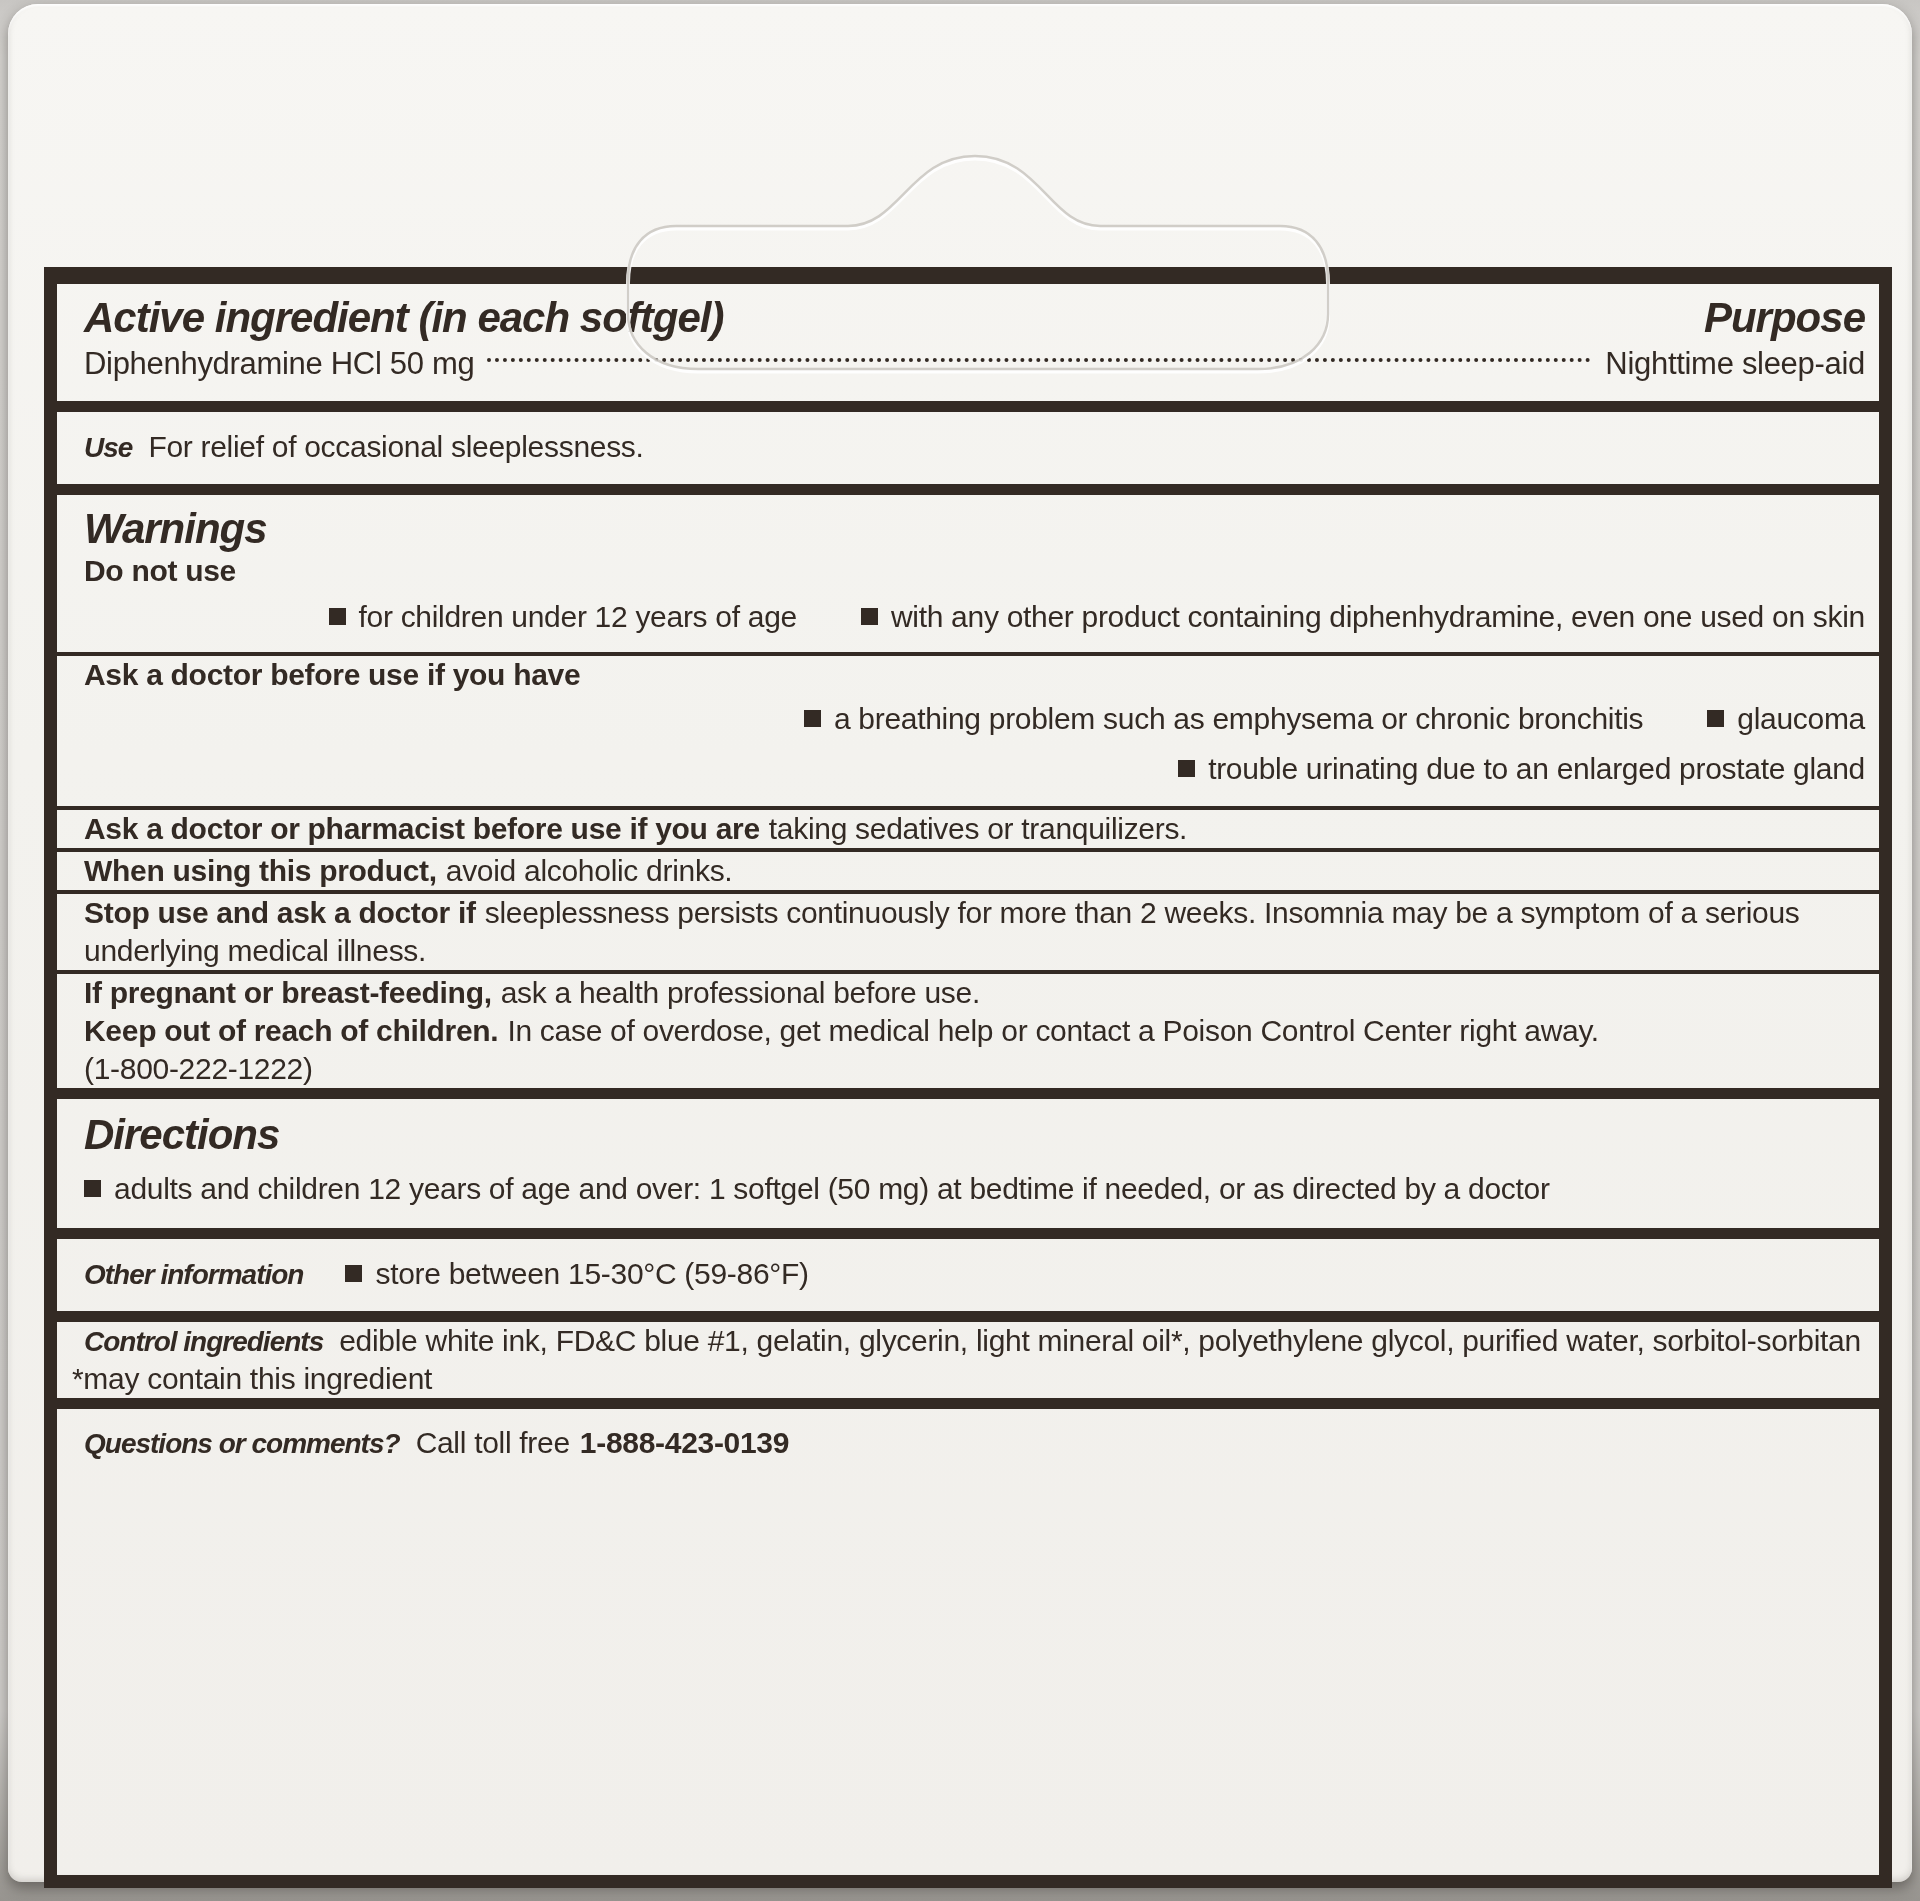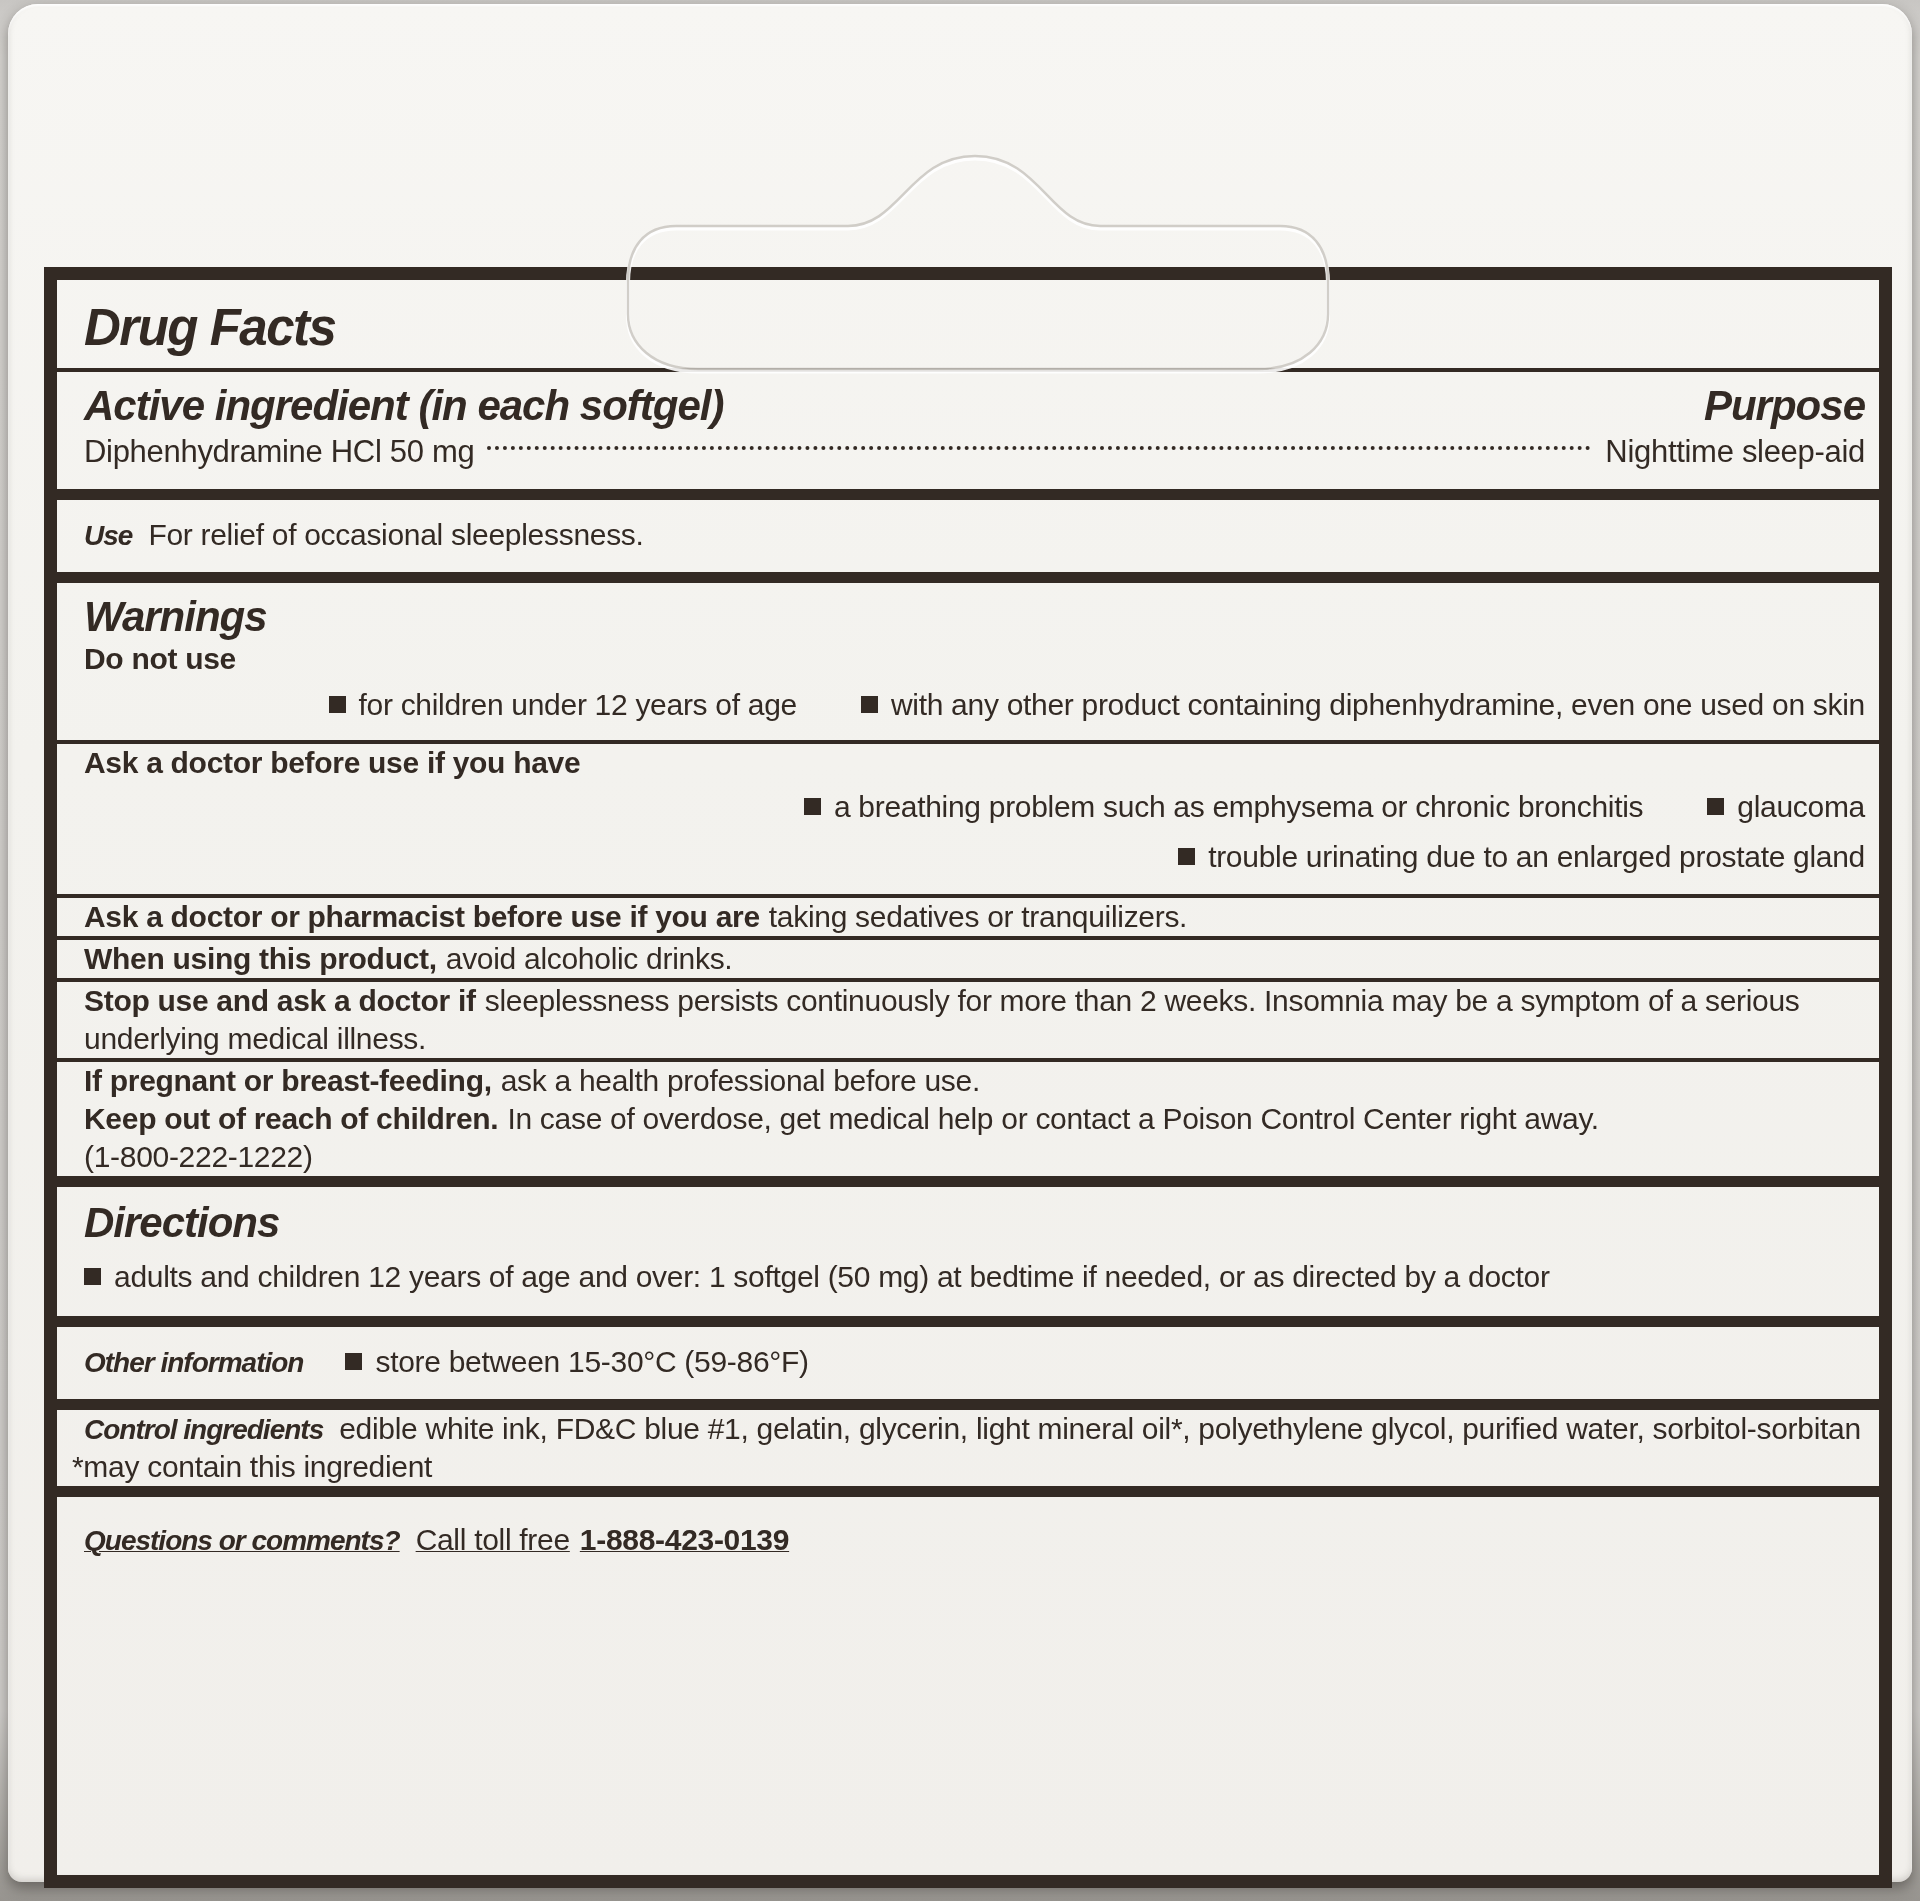--- a/index.html
+++ b/index.html
@@ -61,33 +61,32 @@
   .stop-para { margin:13px 0 17px; }
   .preg-para { margin:13px 0 0; }
   .keep-para { margin:10px 0 0; }
   .phone-para { margin:7px 0 19px; }
   .dir-h { margin-top:12px; }
   .dir-bullet { margin:12px 0 20px; white-space:nowrap; }
   .oi-row { margin:16px 0 18px; }
   .oi-gap { margin-right:42px; }
   .inact-para { margin-top:14px; }
   .inact-note { margin:2px 0 16px;padding-left:15px; }
-  .q-row { margin:24px 0;text-decoration:underline; }
+  .q-row { margin:15px 0; }
   .b { font-weight:bold; margin-left:10px; }
   
   .hangtab { position:absolute; left:590px; top:138px; z-index:5; pointer-events:none; }
 </style>
 </head>
 <body>
 
 <div class="package">
 
   <div class="dfbox">
 
-    <h1 class="title px">Drug Facts</h1>
     <div class="rule-thin"></div>
 
     <div>
       <div class="row-between px ai-head">
         <h2 class="hd">Active ingredient (in each softgel)</h2>
         <h2 class="hd">Purpose</h2>
       </div>
       <div class="leader-row px ai-line">
         <span>Diphenhydramine HCl 50 mg</span>
         <span class="dots"></span>

